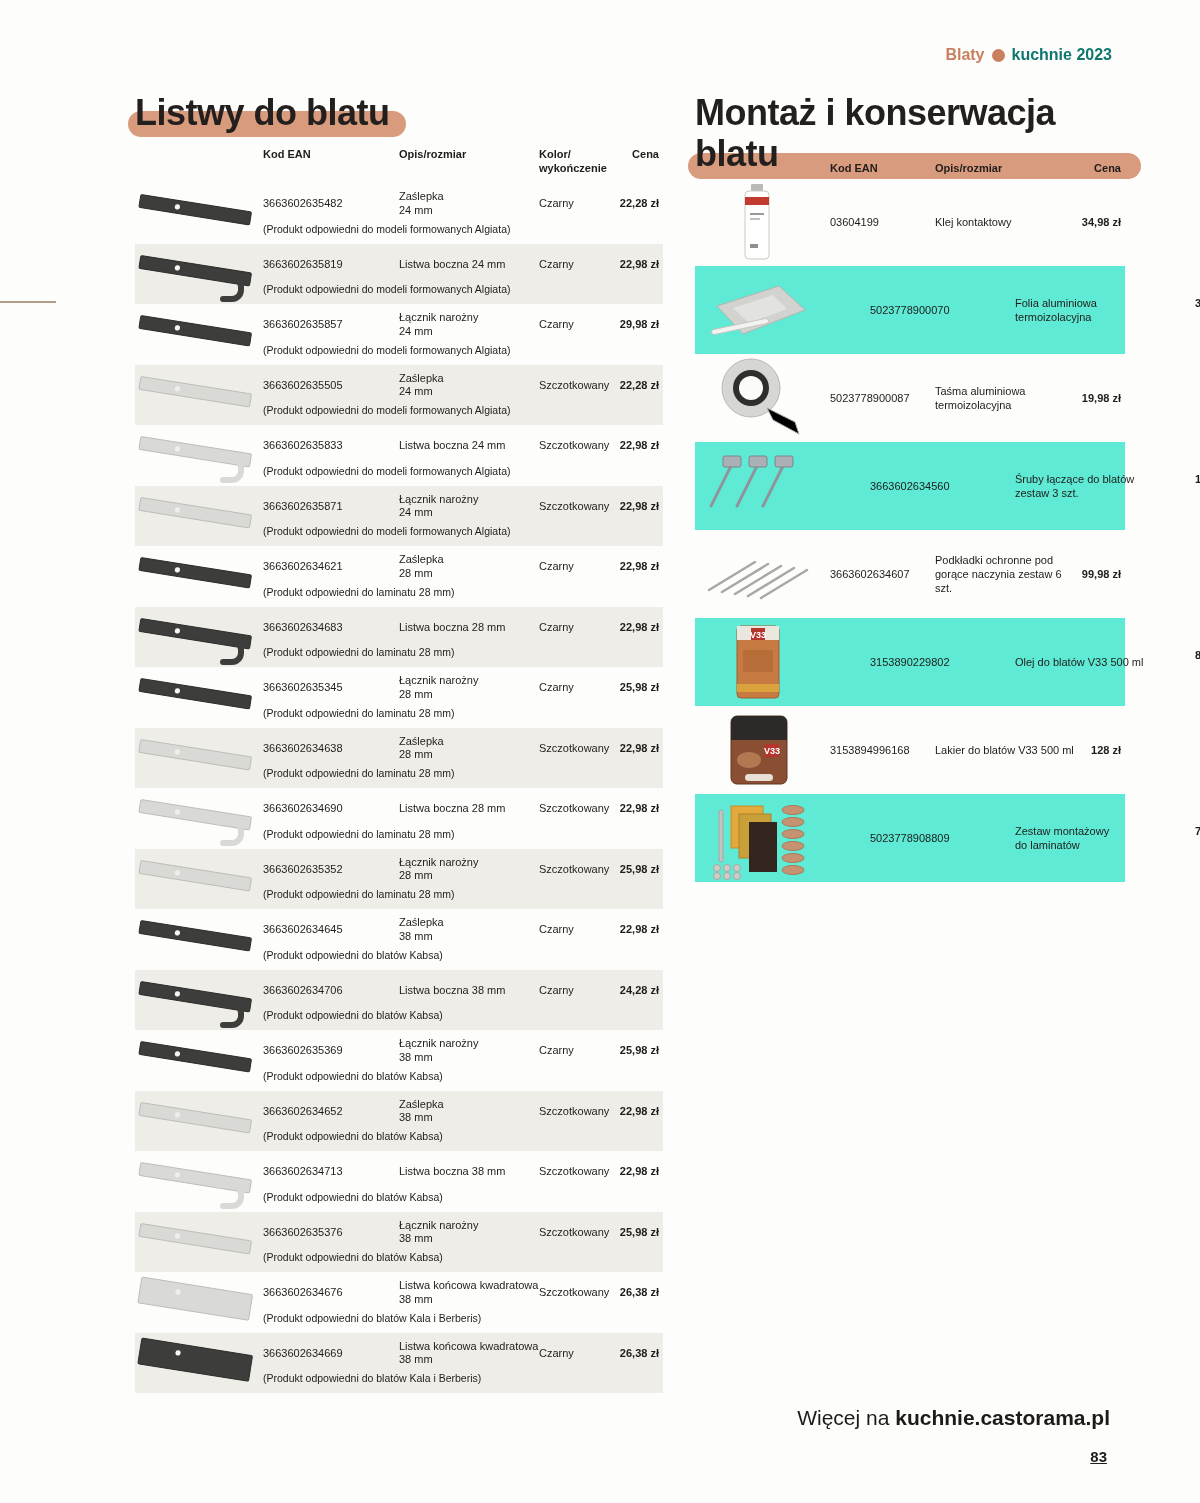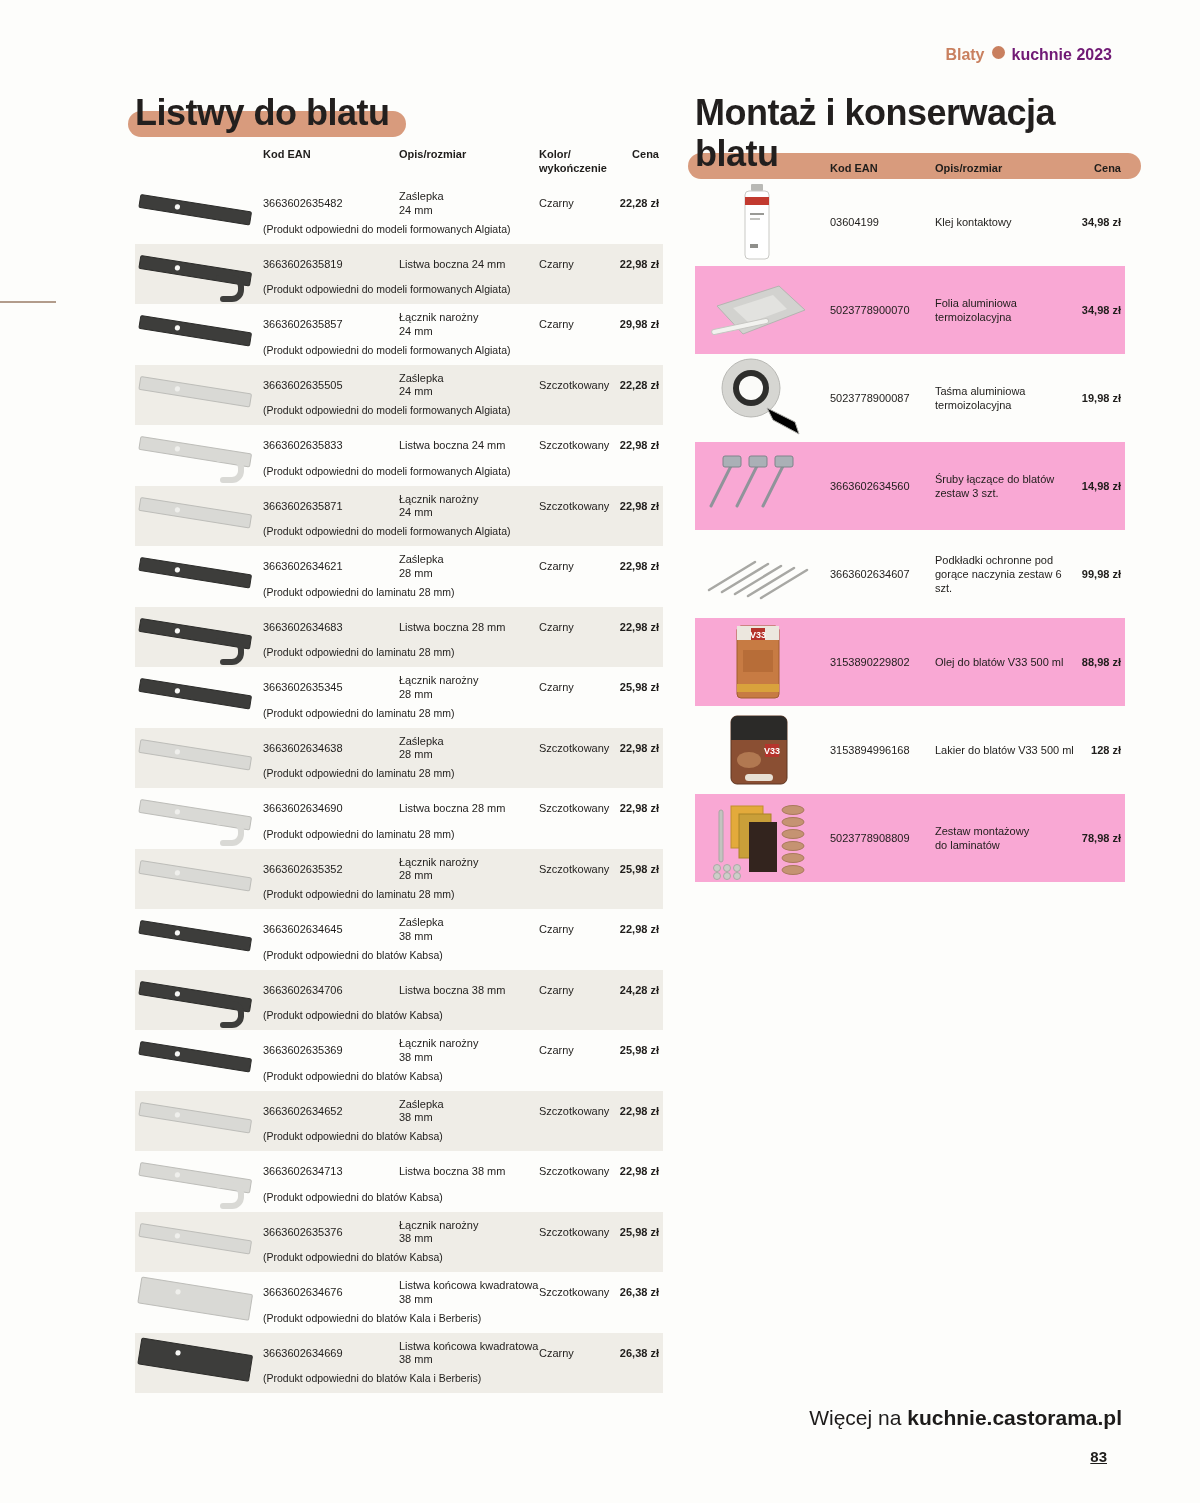--- a/index.html
+++ b/index.html
@@ -2,24 +2,24 @@
 <html><head>
 <meta charset="utf-8">
 <style>
   html,body{margin:0;padding:0;background:#e8e8e8;}
   .page{
     position:relative;width:1200px;height:1503px;margin:0 auto;
     background:#fdfdfb;overflow:hidden;
     font-family:"Liberation Sans",sans-serif;color:#1f1d1b;
   }
   
-  .brand-line{position:absolute;top:46px;right:88px;font-size:16px;font-weight:700;display:flex;align-items:flex-start;gap:7px;}
+  .brand-line{position:absolute;top:46px;right:88px;font-size:16px;font-weight:700;display:flex;align-items:center;gap:7px;}
   .brand-section{color:#c9805f;}
   .brand-dot{width:13px;height:13px;border-radius:50%;background:#c9805f;display:inline-block;}
-  .brand-catalog{color:#701a75;}
+  .brand-catalog{color:#0f766e;}
   
   .edge-line{position:absolute;left:0;top:301px;width:56px;height:2px;background:#b29c8b;}
   
   .sec-title{position:relative;display:inline-block;margin:0;font-size:36px;font-weight:700;letter-spacing:-0.5px;color:#221f1e;line-height:1.15;}
   .sec-title .hl{position:absolute;left:-7px;right:-16px;bottom:-4px;height:26px;border-radius:13px;background:#d89b7d;}
   .sec-title .title-text{position:relative;}
   
   .col{position:absolute;top:92px;}
   .left-col{left:135px;width:528px;}
   .right-col{left:695px;width:430px;}
@@ -37,27 +37,27 @@
   
   .lrow{position:relative;height:60.5px;align-items:center;box-sizing:border-box;}
   .lrow.alt{background:#efede7;}
   .lrow .img-cell{grid-row:1/3;position:relative;height:100%;}
   .lrow .img-cell svg{position:absolute;left:2px;top:1px;}
   .lrow .cell{font-size:11px;line-height:1.25;padding-top:2px;}
   .lrow .note{grid-column:2/6;font-size:10.5px;line-height:1.2;padding-bottom:8px;align-self:end;}
   .lrow{display:grid;grid-template-columns:128px 136px 140px 78px 1fr;grid-template-rows:1fr auto;}
   
   .rrow{height:88px;align-items:center;}
-  .rrow.alt{background:#f9a8d4;}
+  .rrow.alt{background:#5eead4;gap:40px;}
   .rrow .img-cell{position:relative;height:100%;padding-left:9px;}
   .rrow .img-cell svg{position:absolute;left:8px;top:50%;transform:translateY(-50%);}
   .rrow .cell{font-size:11px;line-height:1.3;}
   .cell.price{font-weight:700;}
   
-  .footer{position:absolute;top:1406px;right:78px;font-size:21px;color:#1d1b1a;}
+  .footer{position:absolute;top:1406px;right:90px;font-size:21px;color:#1d1b1a;}
   .footer .bold{font-weight:700;}
   .page-number{position:absolute;top:1448px;right:93px;font-size:15px;font-weight:700;text-decoration:underline;}
 </style>
 </head>
 <body>
 
 <div class="page">
 
   <div class="brand-line">
     <span class="brand-section">Blaty</span>

